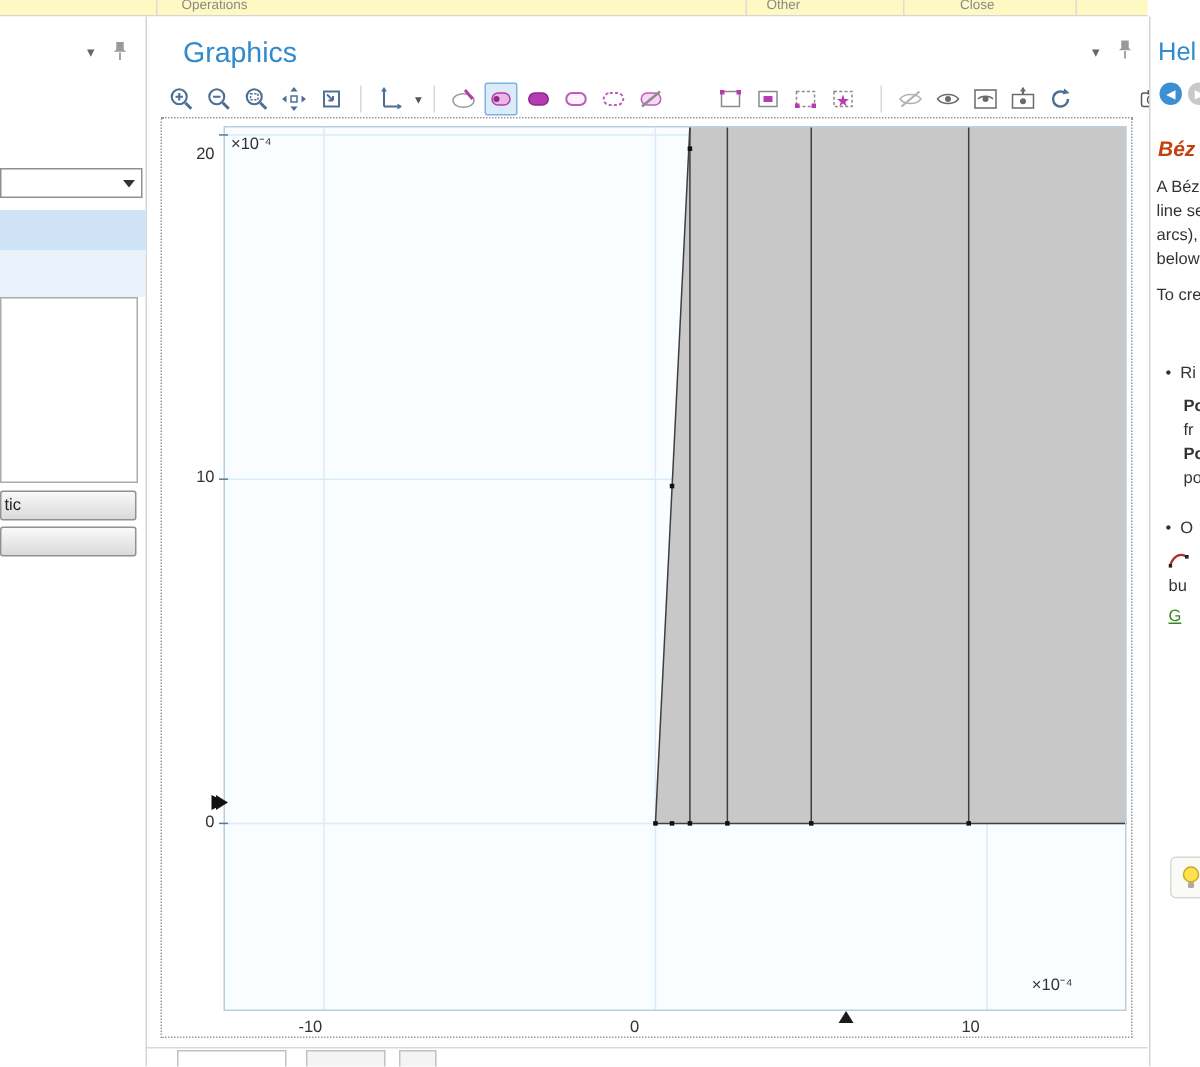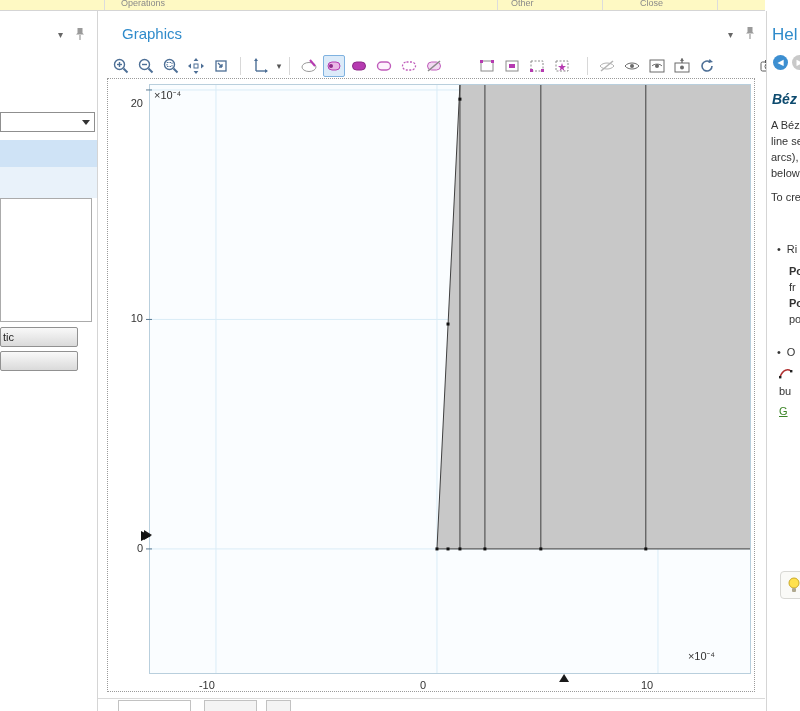--- a/index.html
+++ b/index.html
@@ -19,28 +19,28 @@
   .lp-caret{position:absolute;left:58px;top:18px;font-size:10px;color:#666;}
   .lp-pin{position:absolute;left:74px;top:16px;}
   .lp-dropdown{position:absolute;left:0;top:101px;width:95px;height:20px;background:#fff;
                border:1px solid #8f8f8f;box-sizing:border-box;font-size:11px;}
   .dd-arrow{position:absolute;right:4px;top:7px;width:0;height:0;border-left:4px solid transparent;
             border-right:4px solid transparent;border-top:5px solid #333;}
   .lp-highlight{position:absolute;left:0;top:129px;width:97px;height:27px;background:#cfe3f6;}
   .lp-highlight2{position:absolute;left:0;top:156px;width:97px;height:31px;background:#e9f2fa;}
   .lp-listbox{position:absolute;left:0;top:187px;width:92px;height:124px;background:#fff;
               border:1px solid #ababab;box-sizing:border-box;}
-  .lp-btn{position:absolute;left:0;width:78px;height:20px;background:linear-gradient(#f9f9f9,#dadada);
+  .lp-btn{position:absolute;left:0;width:91px;height:20px;background:linear-gradient(#f9f9f9,#dadada);
           border:1px solid #919191;border-radius:2px;font-size:11px;color:#222;text-align:left;
           padding:3px 0 0 2px;box-sizing:border-box;}
   .lp-btn1{top:316px;} .lp-btn2{top:340px;}
 
   
   .graphics-panel{position:absolute;left:98px;top:11px;width:667px;height:700px;background:#fff;}
-  .gfx-title{position:absolute;left:24px;top:14px;font-size:15px;color:#2f8bcb;}
+  .gfx-title{position:absolute;left:24px;top:14px;font-size:19px;color:#2f8bcb;}
   .gfx-caret{position:absolute;left:630px;top:18px;font-size:10px;color:#666;}
   .gfx-pin{position:absolute;left:646px;top:15px;}
 
   .gfx-toolbar{position:absolute;left:12px;top:42px;height:26px;display:flex;align-items:center;}
   .tb-icon{width:20px;height:20px;display:flex;align-items:center;justify-content:center;
            margin-right:3px;border:1px solid transparent;border-radius:2px;flex:0 0 auto;}
   .tb-icon svg{display:block;}
   .tb-icon.selected{background:#dcebf9;border-color:#7fb2e0;}
   .tb-sep{width:1px;height:18px;background:#d8d8d8;margin:0 8px 0 5px;flex:0 0 auto;}
   .tb-caret{width:10px;font-size:9px;color:#555;text-align:center;flex:0 0 auto;}
@@ -62,21 +62,21 @@
 
   
   .help-panel{position:absolute;left:766px;top:11px;width:140px;height:700px;background:#fff;
               border-left:1px solid #d5d5d5;font-size:11px;color:#333;}
   .help-title{position:absolute;left:5px;top:14px;font-size:17px;color:#2f8bcb;}
   .help-nav{position:absolute;left:6px;top:44px;display:flex;gap:4px;}
   .nav-circle{width:15px;height:15px;border-radius:50%;display:flex;align-items:center;
               justify-content:center;color:#fff;font-size:8px;}
   .nav-back{background:#3d8fd1;} .nav-fwd{background:#c9c9c9;}
   .article-title{position:absolute;left:5px;top:80px;font-style:italic;font-weight:bold;
-                 font-size:14px;color:#0c4a6e;}
+                 font-size:14px;color:#c2410c;}
   .intro{position:absolute;left:4px;top:106px;line-height:16px;}
   .para2{position:absolute;left:4px;top:180px;}
   .bullet-row{position:absolute;display:flex;}
   .br1{left:10px;top:232px;} .br2{left:10px;top:335px;}
   .bullet-glyph{margin-right:6px;}
   .sub-lines{position:absolute;left:22px;top:252px;line-height:16px;}
   .sub-bold{font-weight:bold;}
   .tool-icon{position:absolute;left:12px;top:356px;}
   .tool-line{position:absolute;left:12px;top:374px;}
   .help-link{position:absolute;left:12px;top:394px;color:#3c8527;text-decoration:underline;cursor:pointer;}

